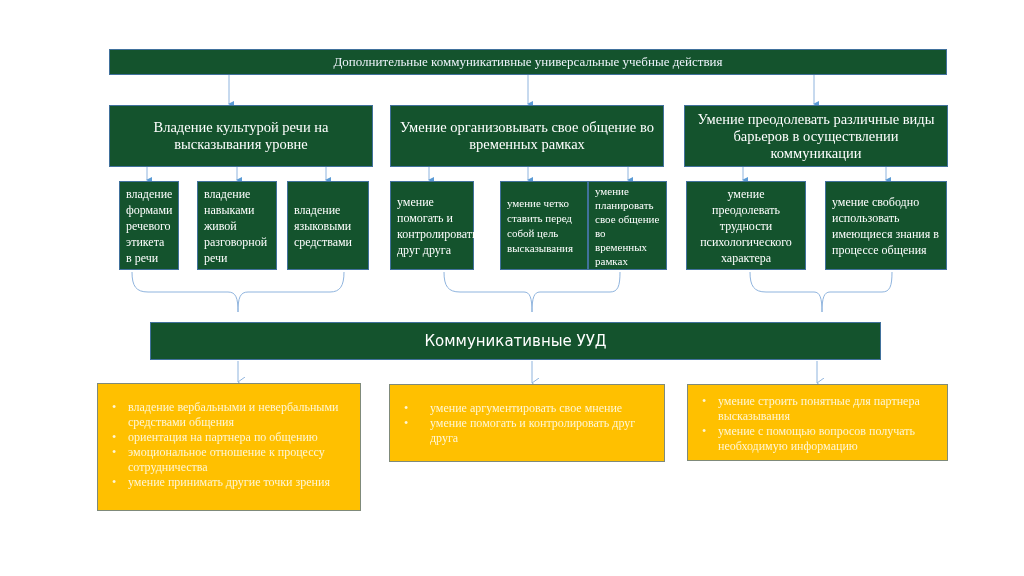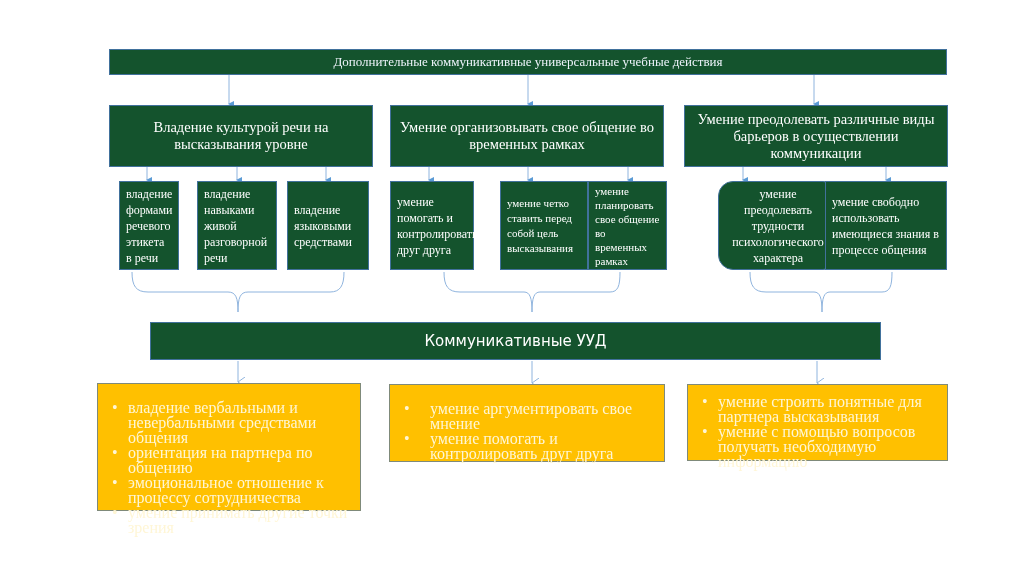--- a/index.html
+++ b/index.html
@@ -3,21 +3,21 @@
 <meta charset="utf-8">
 <style>
   html, body { margin: 0; padding: 0; background: #ffffff; }
   body { width: 1024px; height: 576px; position: relative; overflow: hidden; font-family: "Liberation Serif", serif; }
   .box { position: absolute; box-sizing: border-box; background: #14532d; border: 1.5px solid #41719c; color: #ffffff; display: flex; align-items: center; justify-content: center; text-align: center; }
   .top-bar { left: 109px; top: 49px; width: 838px; height: 26px; font-size: 13px; color: #eef4fb; }
   .l2 { top: 105px; height: 62px; font-size: 14.5px; line-height: 17px; padding: 0 8px; }
   .l3 { top: 181px; height: 89px; font-size: 12px; line-height: 16px; padding: 0 6px; }
   .l3.left { justify-content: flex-start; text-align: left; }
   .main-bar { left: 150px; top: 322px; width: 731px; height: 38px; font-family: "DejaVu Sans", sans-serif; font-size: 15px; color: #ffffff; }
-  .ybox { position: absolute; box-sizing: border-box; background: #ffc000; border: 1.5px solid #7f8a7a; color: #fff6d5; font-size: 16px; line-height: 15px; padding: 16px 8px 6px 8px; }
+  .ybox { position: absolute; box-sizing: border-box; background: #ffc000; border: 1.5px solid #7f8a7a; color: #fff6d5; font-size: 12px; line-height: 15px; padding: 16px 8px 6px 8px; }
   .ybox ul { margin: 0; padding: 0; list-style: none; }
   .ybox li { position: relative; padding-left: 22px; }
   .ybox li::before { content: "•"; position: absolute; left: 6px; top: 0; }
   .ybox.mid li { padding-left: 32px; }
   svg.lines { position: absolute; left: 0; top: 0; width: 1024px; height: 576px; }
 </style>
 </head>
 <body>
 
 <svg class="lines" viewBox="0 0 1024 576">
@@ -81,21 +81,21 @@
 <div class="box l3 left" style="left:390px;width:84px;">
     <span>умение помогать и контролировать друг друга</span>
   </div>
 <div class="box l3 left" style="left:500px;width:88px;font-size:11px;line-height:15px;">
     <span>умение четко ставить перед собой цель высказывания</span>
   </div>
 <div class="box l3 left" style="left:588px;width:79px;font-size:11px;line-height:14px;justify-content:flex-end;">
     <span>умение планировать свое общение во временных рамках</span>
   </div>
 
-<div class="box l3" style="left:718px;width:120px;border-radius:15px;">
+<div class="box l3" style="left:686px;width:120px;">
     <span>умение преодолевать трудности психологического характера</span>
   </div>
 <div class="box l3 left" style="left:825px;width:122px;">
     <span>умение свободно использовать имеющиеся знания в процессе общения</span>
   </div>
 
 <div class="box main-bar">
     <span>Коммуникативные УУД</span>
   </div>
 

